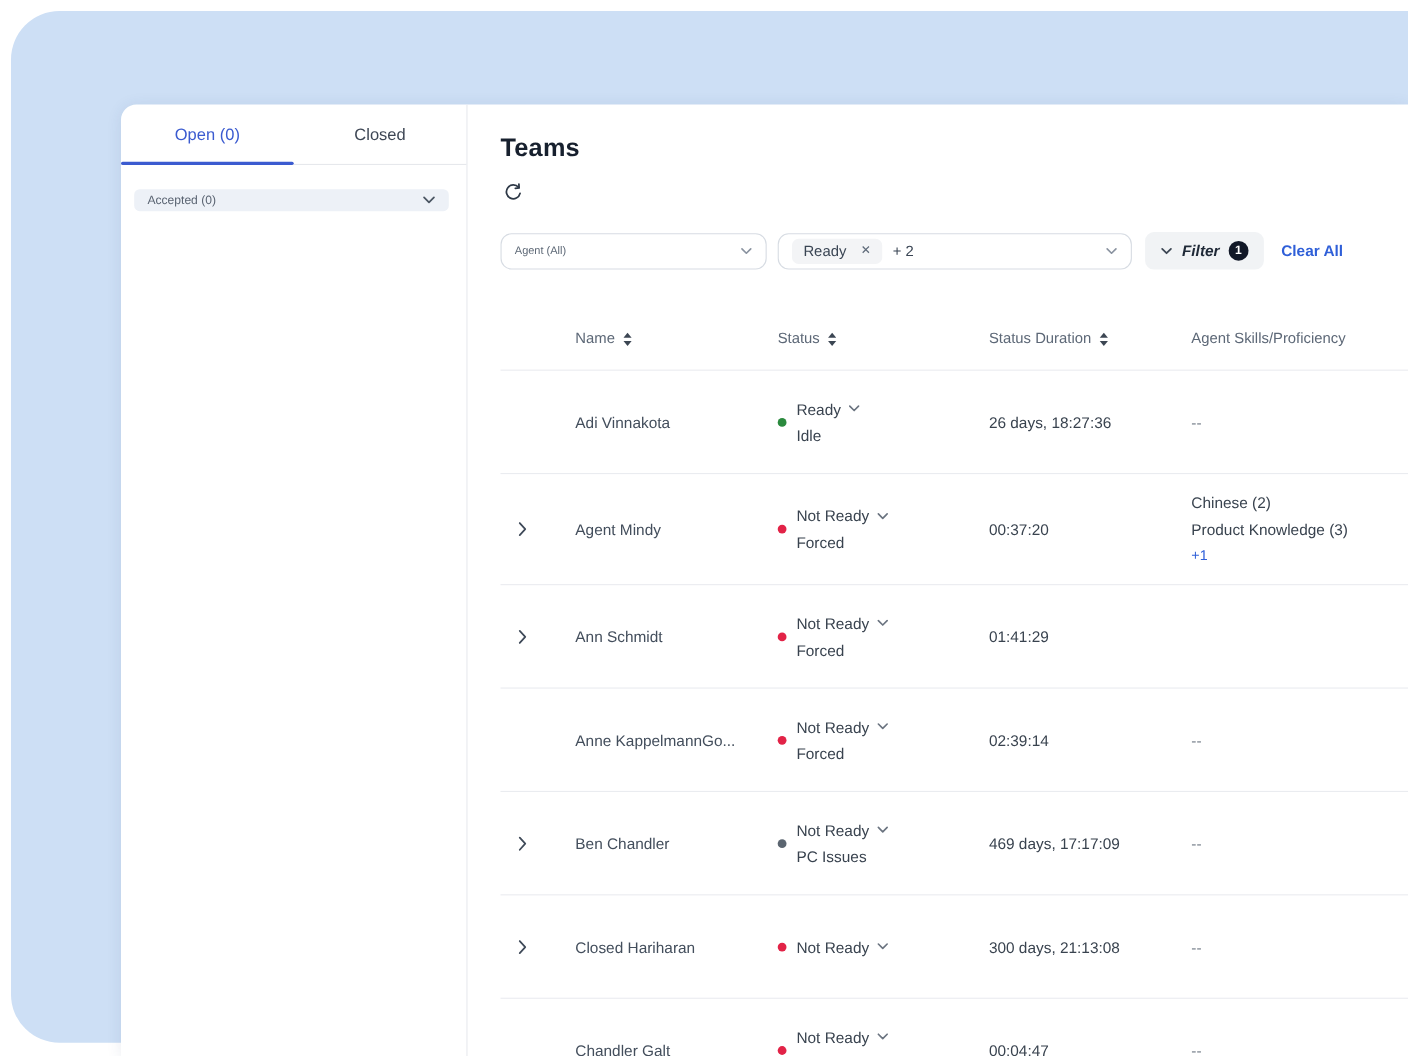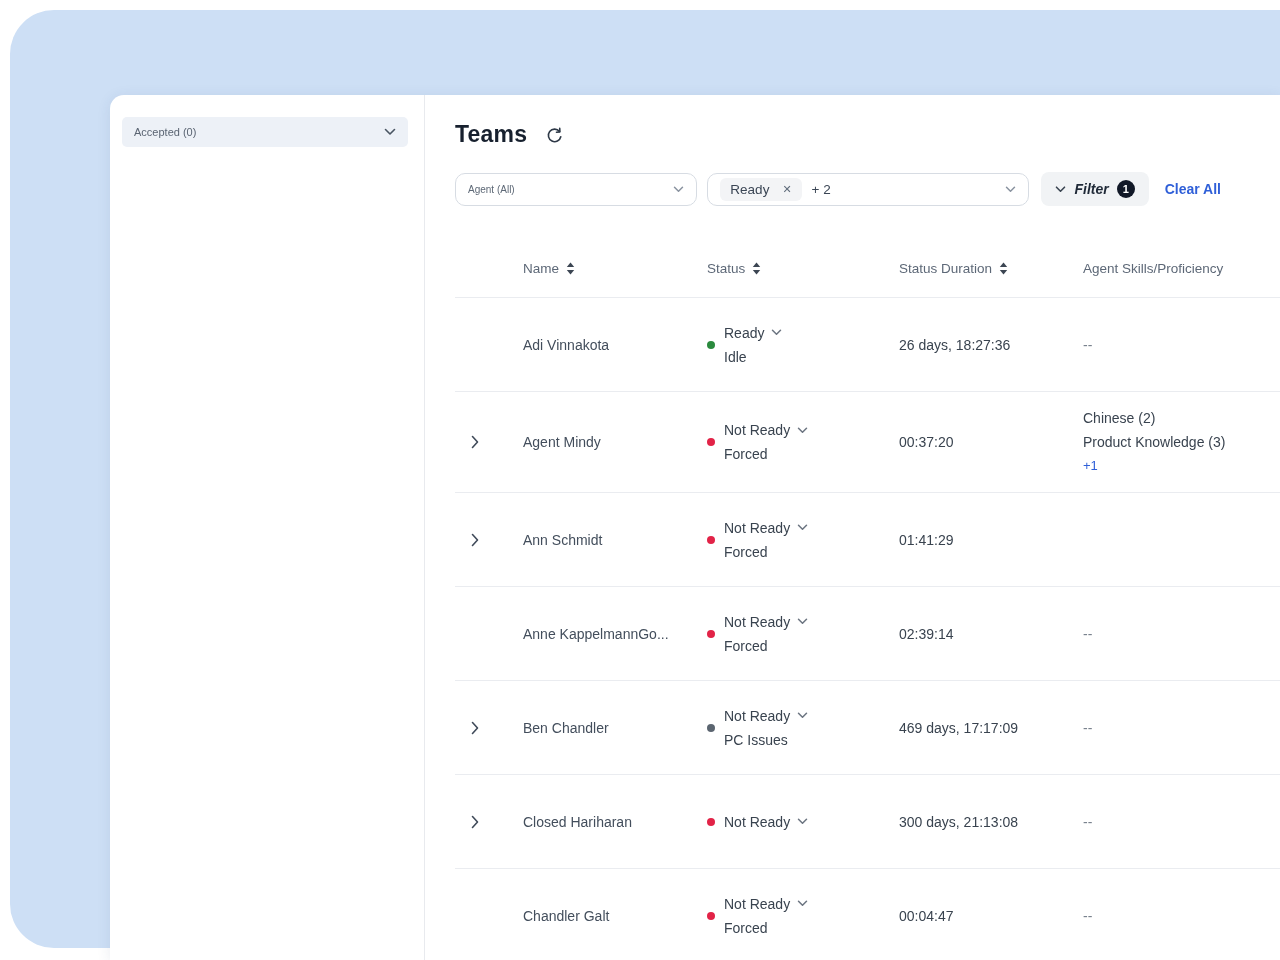--- a/index.html
+++ b/index.html
@@ -14,27 +14,27 @@
     display:flex;overflow:hidden;}
 
   
   .sidebar{width:315px;flex:0 0 315px;border-right:1px solid #e8eaee;display:flex;flex-direction:column;}
   .tabs{display:flex;height:55px;border-bottom:1px solid #e6e8ec;}
   .tab{flex:1;display:flex;align-items:center;justify-content:center;font-size:15px;
     color:#3d4654;cursor:pointer;position:relative;font-weight:500;}
   .tab.active{color:var(--accent,#3b5bd0);}
   .tab.active::after{content:"";position:absolute;left:0;right:0;bottom:-1px;height:3px;
     background:var(--accent,#3b5bd0);border-radius:2px;}
-  .accordion{margin:22px 16px 0 12px;height:30px;background:#edf1f7;border-radius:5px;
+  .accordion{margin:22px 16px 0 12px;height:20px;background:#edf1f7;border-radius:5px;
     display:flex;align-items:center;justify-content:space-between;padding:0 12px;cursor:pointer;}
   .accordion .acc-label{font-size:11px;color:#5a6472;}
 
   
   .main{flex:1;display:flex;flex-direction:column;overflow:hidden;}
-  .title-row{display:flex;align-items:flex-end;gap:16px;padding:26px 0 0 30px;}
+  .title-row{display:flex;align-items:flex-start;gap:16px;padding:26px 0 0 30px;flex-direction:column;}
   .page-title{font-size:23px;font-weight:700;color:#17202e;letter-spacing:.2px;}
   .refresh-btn{background:none;border:none;padding:2px;cursor:pointer;display:flex;align-items:center;}
 
   .filters{display:flex;align-items:center;margin:24px 59px 0 30px;gap:10px;}
   .dropdown{height:33px;border:1px solid #d7dce3;border-radius:10px;background:#fff;
     display:flex;align-items:center;padding:0 12px;cursor:pointer;}
   .dd-agent{width:243px;justify-content:space-between;}
   .dd-status{width:323px;margin-left:0;}
   .dd-value{font-size:10px;color:#5d6876;}
   .chip{display:flex;align-items:center;gap:13px;background:#f3f4f6;border-radius:6px;
@@ -49,21 +49,21 @@
   .filter-label{font-size:14px;font-weight:700;color:#1f2937;font-style:italic;}
   .filter-badge{width:18px;height:18px;border-radius:50%;background:var(--badge,#111827);
     color:#fff;font-size:11px;font-weight:700;display:flex;align-items:center;justify-content:center;}
   .clear-all{font-size:14px;font-weight:600;color:var(--link,#2f5fd8);margin-left:6px;cursor:pointer;white-space:nowrap;}
 
   
   .table{margin-top:34px;overflow:hidden;}
   .thead,.tr{display:grid;grid-template-columns:68px 184px 192px 184px 1fr;
     margin-left:30px;border-bottom:1px solid #eaecf0;align-items:center;}
   .thead{height:58px;}
-  .th{display:flex;align-items:center;gap:7px;font-size:13.5px;color:#5d6877;}
+  .th{display:flex;align-items:flex-end;gap:7px;font-size:13.5px;color:#5d6877;}
   .th.sortable{cursor:pointer;}
   .tr{min-height:94px;}
   .td{font-size:14px;color:#39434f;}
   .td-exp{padding-left:12px;}
   .expander{background:none;border:none;padding:4px;cursor:pointer;display:flex;align-items:center;}
   .name-cell{color:#434e5c;}
   .status-cell{display:flex;align-items:center;gap:9px;}
   .dot{width:8px;height:8px;border-radius:50%;flex:0 0 8px;}
   .status-lines{display:flex;flex-direction:column;line-height:24px;}
   .status-main{display:flex;align-items:center;gap:7px;cursor:pointer;}
@@ -72,20 +72,24 @@
   .skills-more{color:var(--link,#2f5fd8);font-size:13px;cursor:pointer;}
 </style>
 </head>
 <body>
 
 <div class="blue-bg"></div>
 
 <div class="card">
 
   <div class="sidebar">
+    <div class="tabs">
+      <div class="tab active">Open (0)</div>
+      <div class="tab">Closed</div>
+    </div>
     <div class="accordion">
       <span class="acc-label">Accepted (0)</span>
       <svg width="12" height="8" viewBox="0 0 12 8" fill="none" stroke="#4a5562" stroke-width="1.6" stroke-linecap="round" stroke-linejoin="round">
           <path d="M1.5 1.5 L6 6 L10.5 1.5"></path>
         </svg>
     </div>
   </div>
 
   <div class="main">
 

